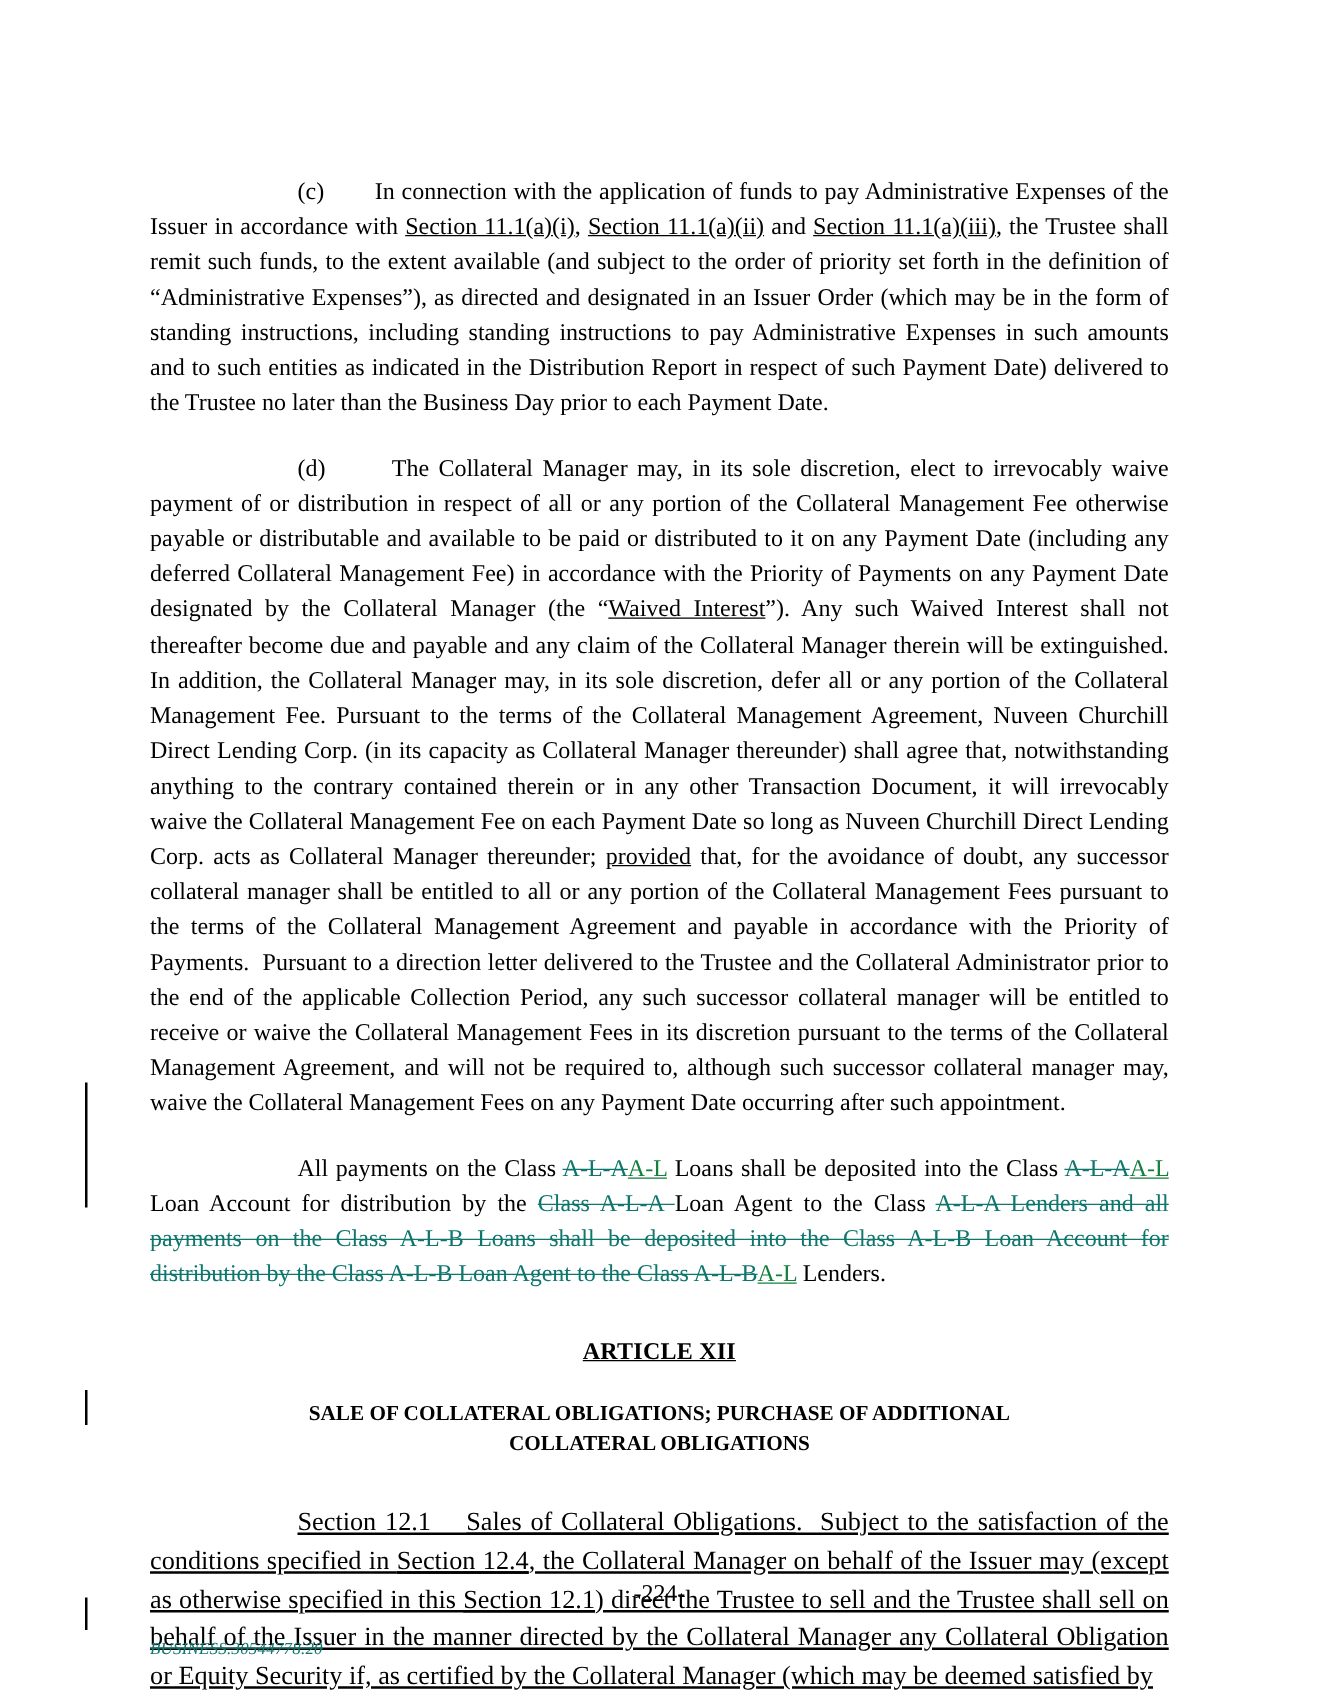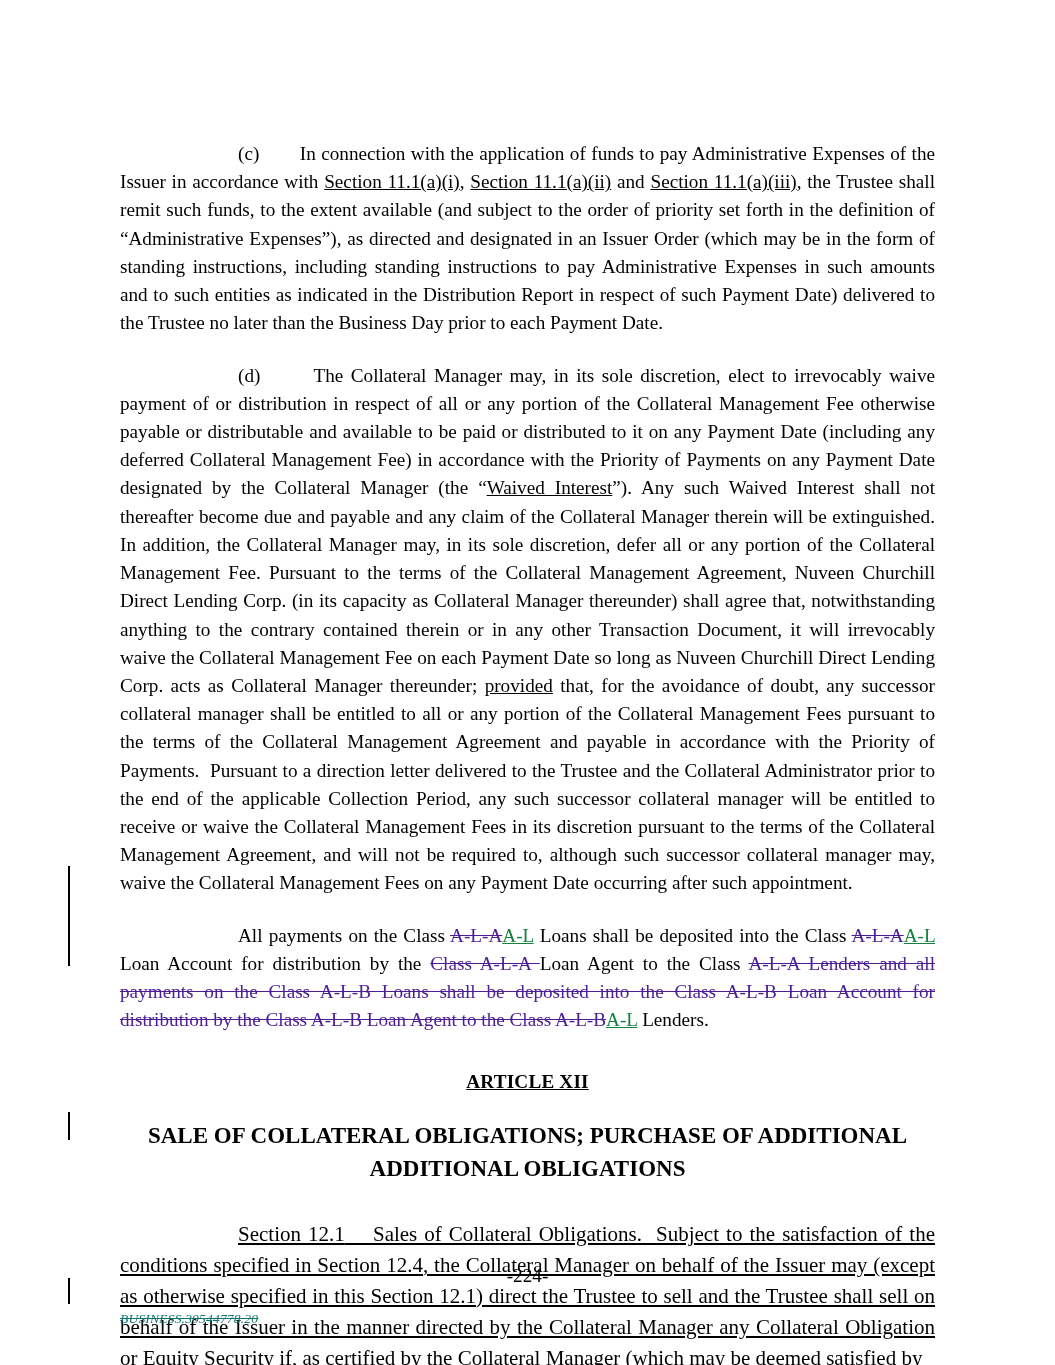--- a/index.html
+++ b/index.html
@@ -33,21 +33,21 @@
     width: 118px;
   }
   .indent-sm {
     display: inline-block;
     width: 118px;
   }
   u, .u {
     text-decoration: underline;
   }
   .strike {
-    color: #4c1d95;
+    color: #0f766e;
     text-decoration: line-through;
   }
   .ins {
     color: #15803d;
     text-decoration: underline;
   }
   .changebar {
     position: absolute;
     left: 68px;
     width: 2px;
@@ -55,21 +55,21 @@
   }
   .article-title {
     font-size: 19.2px;
     font-weight: bold;
     text-align: center;
     margin: 36px 0 26px 0;
     letter-spacing: 0.2px;
     text-decoration: underline;
   }
   .article-subtitle {
-    font-size: 23px;
+    font-size: 17px;
     font-weight: bold;
     text-align: center;
     margin: 0 0 34px 0;
     line-height: 1.45;
   }
   .section-body {
     font-size: 21px;
     line-height: 1.47;
     text-align: justify;
     margin: 0;
@@ -112,21 +112,21 @@
     <span class="indent"></span><span>(d)</span><span class="nbsp-gap"></span>&nbsp;&nbsp;&nbsp;&nbsp;&nbsp;&nbsp;The Collateral Manager may, in its sole discretion, elect to irrevocably waive payment of or distribution in respect of all or any portion of the Collateral Management Fee otherwise payable or distributable and available to be paid or distributed to it on any Payment Date (including any deferred Collateral Management Fee) in accordance with the Priority of Payments on any Payment Date designated by the Collateral Manager (the “<u>Waived Interest</u>”). Any such Waived Interest shall not thereafter become due and payable and any claim of the Collateral Manager therein will be extinguished. In addition, the Collateral Manager may, in its sole discretion, defer all or any portion of the Collateral Management Fee. Pursuant to the terms of the Collateral Management Agreement, Nuveen Churchill Direct Lending Corp. (in its capacity as Collateral Manager thereunder) shall agree that, notwithstanding anything to the contrary contained therein or in any other Transaction Document, it will irrevocably waive the Collateral Management Fee on each Payment Date so long as Nuveen Churchill Direct Lending Corp. acts as Collateral Manager thereunder; <u>provided</u> that, for the avoidance of doubt, any successor collateral manager shall be entitled to all or any portion of the Collateral Management Fees pursuant to the terms of the Collateral Management Agreement and payable in accordance with the Priority of Payments.&nbsp; Pursuant to a direction letter delivered to the Trustee and the Collateral Administrator prior to the end of the applicable Collection Period, any such successor collateral manager will be entitled to receive or waive the Collateral Management Fees in its discretion pursuant to the terms of the Collateral Management Agreement, and will not be required to, although such successor collateral manager may, waive the Collateral Management Fees on any Payment Date occurring after such appointment.
   </p>
 
   <p class="para">
     <span class="indent"></span>All payments on the Class <span class="strike">A-L-A</span><span class="ins">A-L</span> Loans shall be deposited into the Class <span class="strike">A-L-A</span><span class="ins">A-L</span> Loan Account for distribution by the <span class="strike">Class A-L-A </span>Loan Agent to the Class <span class="strike">A-L-A Lenders and all payments on the Class A-L-B Loans shall be deposited into the Class A-L-B Loan Account for distribution by the Class A-L-B Loan Agent to the Class A-L-B</span><span class="ins">A-L</span> Lenders.
   </p>
 
   <div class="article-title">ARTICLE XII</div>
   <div class="article-subtitle">
     <span>SALE OF COLLATERAL OBLIGATIONS; PURCHASE OF ADDITIONAL</span><br>
-    <span>ADDITIONAL OBLIGATIONS</span>
+    <span>COLLATERAL OBLIGATIONS</span>
   </div>
 
   <p class="section-body">
     <span class="indent-sm"></span><span>Section 12.1</span>&nbsp;&nbsp;&nbsp;&nbsp;<u>Sales of Collateral Obligations</u>.&nbsp; Subject to the satisfaction of the conditions specified in <u>Section 12.4</u>, the Collateral Manager on behalf of the Issuer may (except as otherwise specified in this <u>Section 12.1</u>) direct the Trustee to sell and the Trustee shall sell on behalf of the Issuer in the manner directed by the Collateral Manager any Collateral Obligation or Equity Security if, as certified by the Collateral Manager (which may be deemed satisfied by
   </p>
 
   <div class="page-number">-224-</div>
   <div class="footer-code">BUSINESS.30544778.20</div>
 
 </div>

